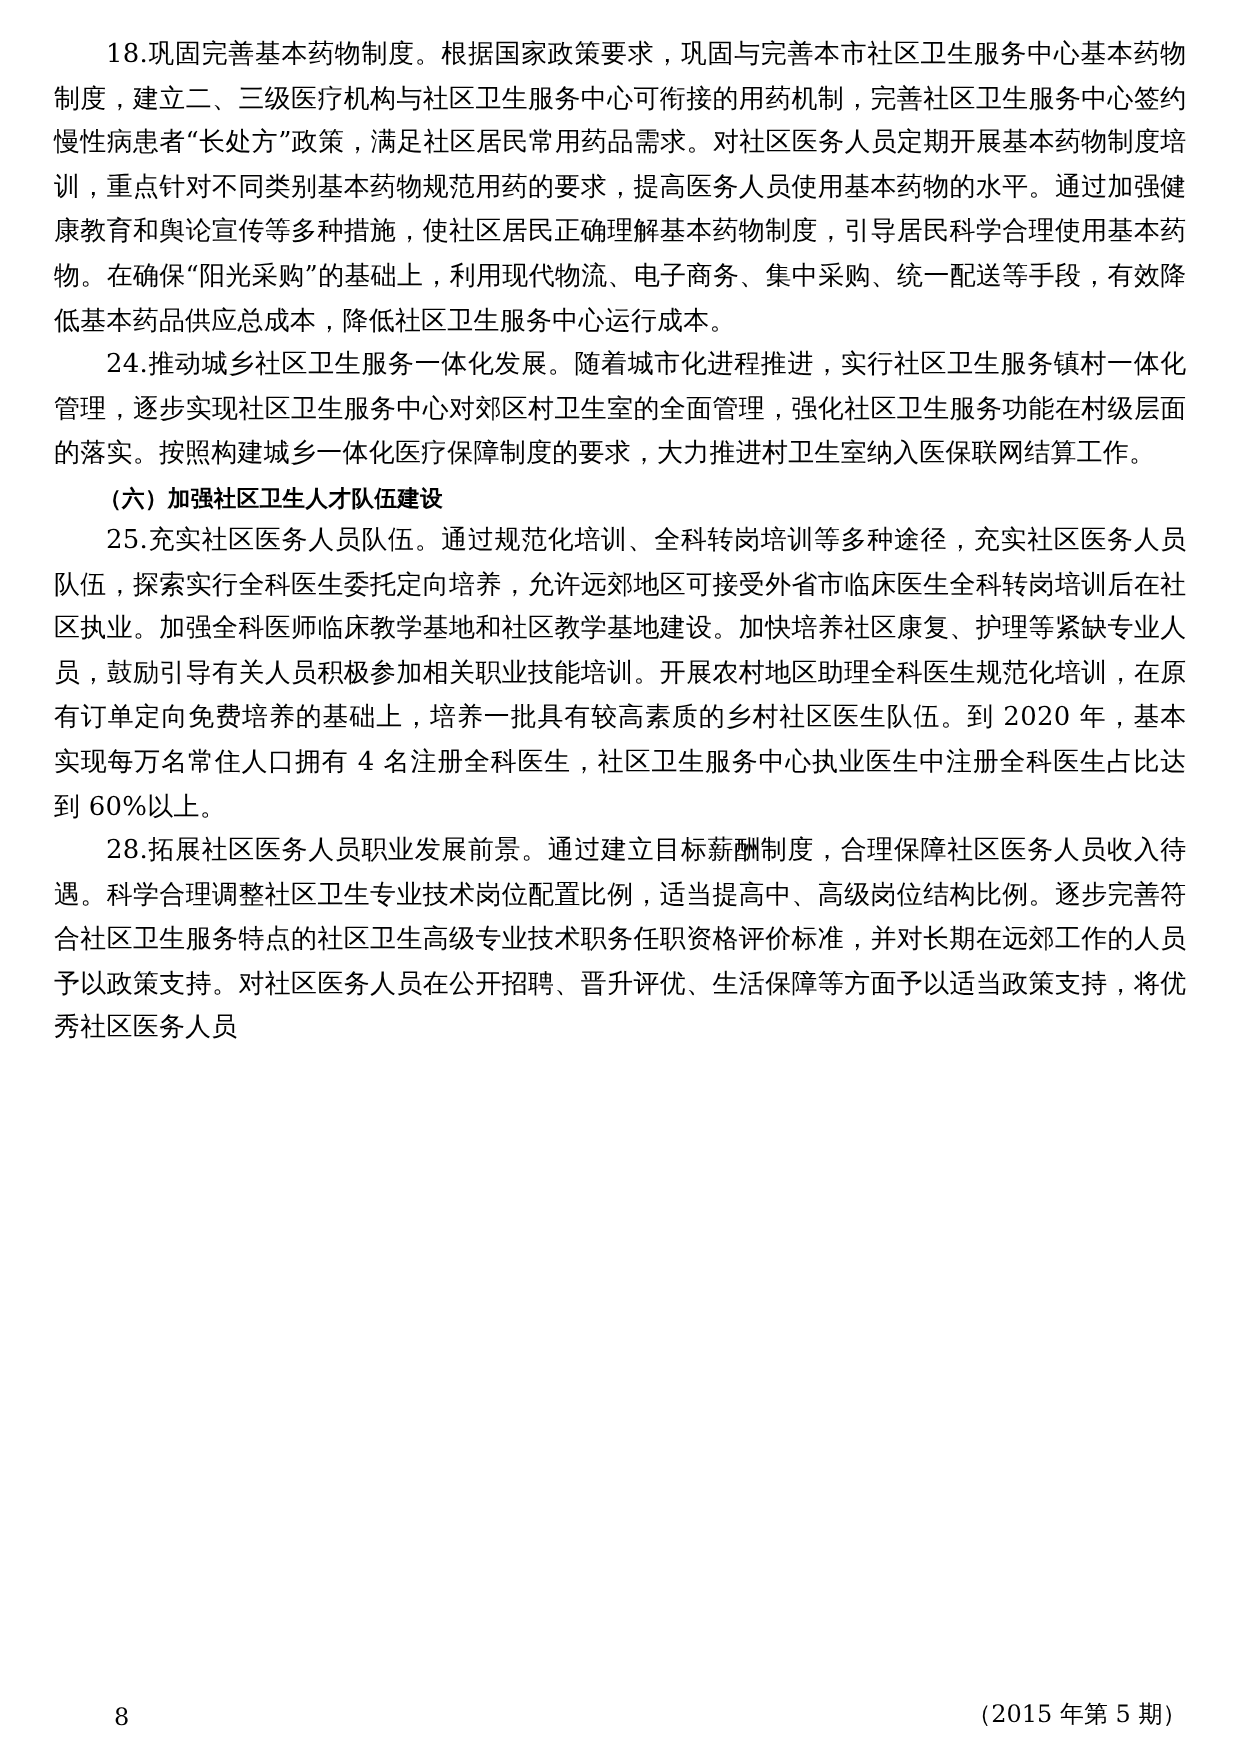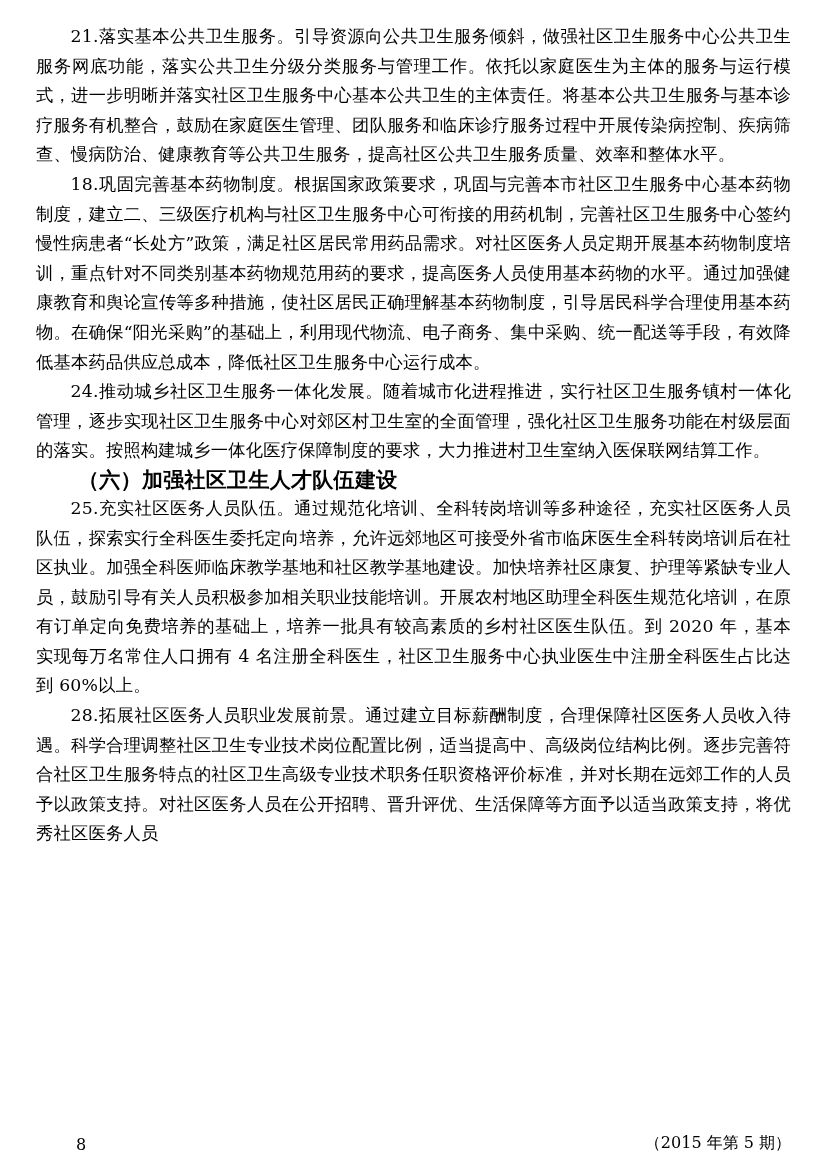--- a/index.html
+++ b/index.html
@@ -29,21 +29,21 @@
     text-justify: inter-ideograph;
     letter-spacing: 0.2px;
   }
   p.para {
     margin: 0;
     text-indent: 2em;
   }
   p.heading {
     margin: 0;
     text-indent: 2em;
-    font-size: 21px;
+    font-size: 15px;
     line-height: 28px;
     font-family: "DejaVu Sans", "Liberation Sans", sans-serif;
     font-weight: bold;
     letter-spacing: 0.3px;
   }
   .footer {
     position: absolute;
     left: 36px;
     right: 36px;
     bottom: 16px;
@@ -63,21 +63,20 @@
     bottom: 0;
     text-align: right;
     font-family: "DejaVu Serif", "Liberation Serif", serif;
   }
 </style>
 </head>
 <body>
 
 <div class="page">
   <div class="body-text">
-    <p class="para">21.落实基本公共卫生服务。引导资源向公共卫生服务倾斜，做强社区卫生服务中心公共卫生服务网底功能，落实公共卫生分级分类服务与管理工作。依托以家庭医生为主体的服务与运行模式，进一步明晰并落实社区卫生服务中心基本公共卫生的主体责任。将基本公共卫生服务与基本诊疗服务有机整合，鼓励在家庭医生管理、团队服务和临床诊疗服务过程中开展传染病控制、疾病筛查、慢病防治、健康教育等公共卫生服务，提高社区公共卫生服务质量、效率和整体水平。</p>
     <p class="para">18.巩固完善基本药物制度。根据国家政策要求，巩固与完善本市社区卫生服务中心基本药物制度，建立二、三级医疗机构与社区卫生服务中心可衔接的用药机制，完善社区卫生服务中心签约慢性病患者“长处方”政策，满足社区居民常用药品需求。对社区医务人员定期开展基本药物制度培训，重点针对不同类别基本药物规范用药的要求，提高医务人员使用基本药物的水平。通过加强健康教育和舆论宣传等多种措施，使社区居民正确理解基本药物制度，引导居民科学合理使用基本药物。在确保“阳光采购”的基础上，利用现代物流、电子商务、集中采购、统一配送等手段，有效降低基本药品供应总成本，降低社区卫生服务中心运行成本。</p>
     <p class="para">24.推动城乡社区卫生服务一体化发展。随着城市化进程推进，实行社区卫生服务镇村一体化管理，逐步实现社区卫生服务中心对郊区村卫生室的全面管理，强化社区卫生服务功能在村级层面的落实。按照构建城乡一体化医疗保障制度的要求，大力推进村卫生室纳入医保联网结算工作。</p>
     <p class="heading">（六）加强社区卫生人才队伍建设</p>
     <p class="para">25.充实社区医务人员队伍。通过规范化培训、全科转岗培训等多种途径，充实社区医务人员队伍，探索实行全科医生委托定向培养，允许远郊地区可接受外省市临床医生全科转岗培训后在社区执业。加强全科医师临床教学基地和社区教学基地建设。加快培养社区康复、护理等紧缺专业人员，鼓励引导有关人员积极参加相关职业技能培训。开展农村地区助理全科医生规范化培训，在原有订单定向免费培养的基础上，培养一批具有较高素质的乡村社区医生队伍。到 2020 年，基本实现每万名常住人口拥有 4 名注册全科医生，社区卫生服务中心执业医生中注册全科医生占比达到 60%以上。</p>
     <p class="para">28.拓展社区医务人员职业发展前景。通过建立目标薪酬制度，合理保障社区医务人员收入待遇。科学合理调整社区卫生专业技术岗位配置比例，适当提高中、高级岗位结构比例。逐步完善符合社区卫生服务特点的社区卫生高级专业技术职务任职资格评价标准，并对长期在远郊工作的人员予以政策支持。对社区医务人员在公开招聘、晋升评优、生活保障等方面予以适当政策支持，将优秀社区医务人员</p>
   </div>
 
   <div class="footer">
     <span class="page-number">8</span>
     <span class="issue">（2015 年第 5 期）</span>

